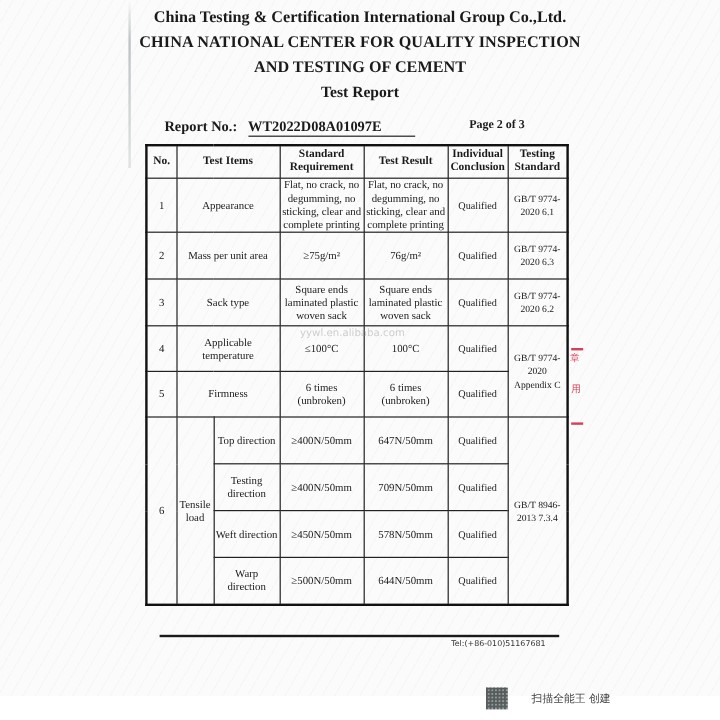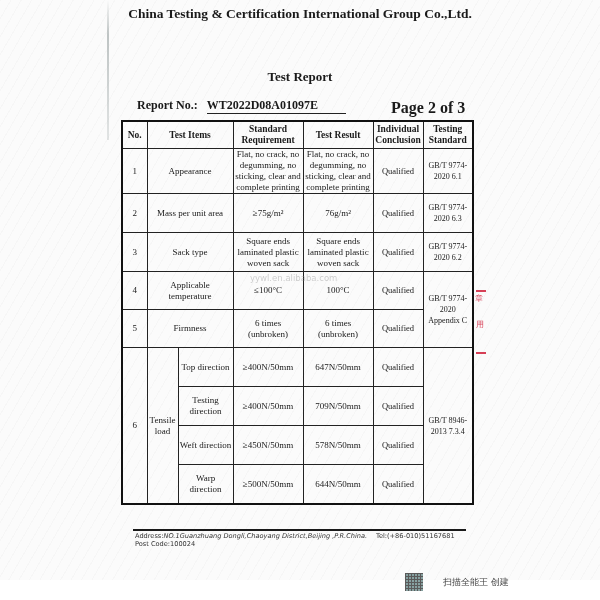--- a/index.html
+++ b/index.html
@@ -19,21 +19,21 @@
     position:absolute; left:107px; top:0; width:2px; height:140px;
     background:linear-gradient(to bottom, rgba(150,160,160,0) 0%, rgba(140,150,150,0.55) 25%, rgba(150,160,160,0.25) 100%);
   }
   .h1 { position:absolute; left:0; width:600px; text-align:center; font-weight:bold; }
   #t1 { top:6px; font-size:13.5px; }
   #t2 { top:27px; font-size:13.5px; letter-spacing:0.1px; }
   #t3 { top:48px; font-size:13.5px; }
   #t4 { top:69px; font-size:13px; }
   .repno { position:absolute; left:137px; top:98px; font-size:12px; font-weight:bold;text-align:right; }
   .repno .val { text-decoration:underline; display:inline-block; padding-right:28px; border-bottom:1px solid #222; text-decoration:none; margin-left:6px; }
-  .pageof { position:absolute; left:391px; top:99px; font-size:16px; font-weight:bold; }
+  .pageof { position:absolute; left:391px; top:99px; font-size:10px; font-weight:bold; }
 
   table.rep {
     position:absolute; left:121px; top:120px; width:351px;
     border-collapse:collapse; table-layout:fixed;
     font-size:9px; line-height:11px;padding-left:39px;
   }
   table.rep td, table.rep th {
     border:1px solid #222; text-align:center; vertical-align:middle; padding:0 1px;
   }
   table.rep { border:2px solid #111; }
@@ -62,20 +62,22 @@
       linear-gradient(#333 25%, transparent 25% 50%, #333 50% 75%, transparent 75%) 0 0/6px 6px,
       #6a8a8a; opacity:0.8; }
 </style>
 </head>
 <body>
 
 <div class="paper">
   <div class="spine"></div>
 
   <div class="h1" id="t1">China Testing &amp; Certification International Group Co.,Ltd.</div>
+  <div class="h1" id="t2">CHINA NATIONAL CENTER FOR QUALITY INSPECTION</div>
+  <div class="h1" id="t3">AND TESTING OF CEMENT</div>
   <div class="h1" id="t4">Test Report</div>
 
   <div class="repno">
     <span>Report No.:</span>
     <span class="val">WT2022D08A01097E</span>
   </div>
   <div class="pageof">Page 2 of 3</div>
 
   <table class="rep">
     <colgroup>
@@ -168,23 +170,19 @@
   <div class="watermark">yywl.en.alibaba.com</div>
 
   <div class="stamp">
     <div class="bar" style="top:0"></div>
     <div style="position:absolute;top:4px;left:1px;">章</div>
     <div style="position:absolute;top:30px;left:2px;">用</div>
     <div class="bar" style="top:62px"></div>
   </div>
 
   <div class="foot-rule"></div>
-  <div class="addr">
-    <span>Address:</span><span class="it">NO.1Guanzhuang Dongli,Chaoyang District,Beijing ,P.R.China.</span><br>
-    <span>Post Code:100024</span>
-  </div>
   <div class="tel">Tel:(+86-010)51167681</div>
 
   <div class="scanner">
     <div class="qr"></div>
     <span>扫描全能王 创建</span>
   </div>
 </div>
 
 </body></html>

